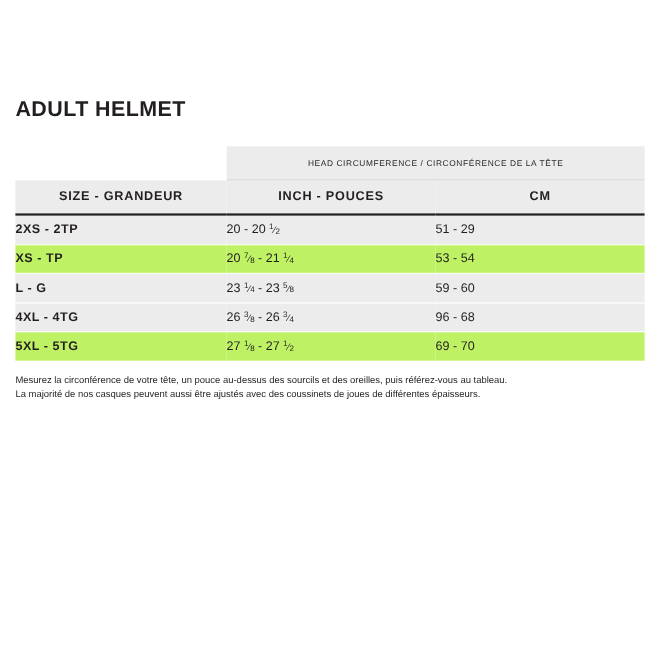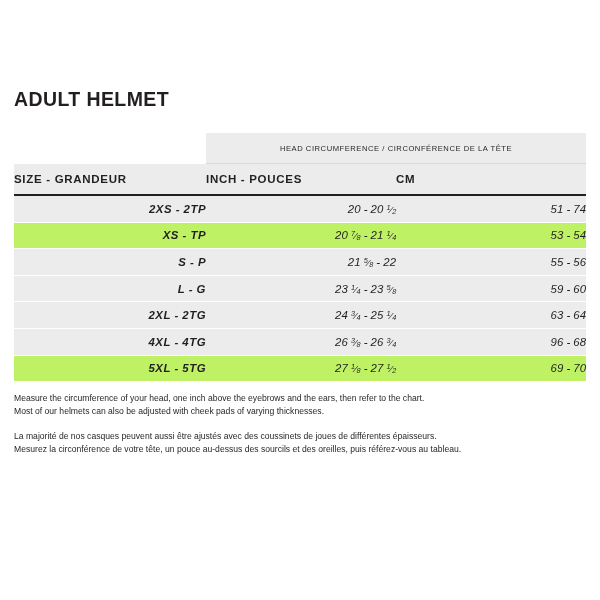--- a/index.html
+++ b/index.html
@@ -57,32 +57,32 @@
   }
   .head-group.blank {
     background: #ffffff;
     border-bottom: none;
   }
   .subhead td {
     height: 30px;
     font-size: 11.5px;
     font-weight: bold;
     letter-spacing: 0.7px;
+    text-align: center;
     vertical-align: middle;
     background: #ececec;
     border-bottom: 2px solid #231f20;
     text-transform: uppercase;
   }
   .row td {
     height: 25.6px;
     font-size: 11.4px;
-    text-align: right;
+    text-align: left;
     vertical-align: middle;
     border-bottom: 1px solid #ffffff;
-    font-style: italic;
   }
   .row td.size-cell {
     font-weight: bold;
     letter-spacing: 0.5px;
   }
   .row.alt td { background: #ececec; }
   .row.plain td { background: #bef264; }
 
   sup {
     font-size: 64%;
@@ -133,59 +133,45 @@
       <tr class="subhead">
         <td>SIZE - GRANDEUR</td>
         <td>INCH - POUCES</td>
         <td>CM</td>
       </tr>
     </thead>
     <tbody>
         <tr class="row alt">
           <td class="size-cell">2XS - 2TP</td>
           <td>20 - 20&nbsp;<span class="frac"><sup>1</sup><span class="bar">⁄</span><sub>2</sub></span></td>
-          <td>51 - 74</td>
+          <td>51 - 29</td>
         </tr>
         <tr class="row plain">
           <td class="size-cell">XS - TP</td>
           <td>20&nbsp;<span class="frac"><sup>7</sup><span class="bar">⁄</span><sub>8</sub></span> - 21&nbsp;<span class="frac"><sup>1</sup><span class="bar">⁄</span><sub>4</sub></span></td>
           <td>53 - 54</td>
         </tr>
         <tr class="row alt">
-          <td class="size-cell">S - P</td>
-          <td>21&nbsp;<span class="frac"><sup>5</sup><span class="bar">⁄</span><sub>8</sub></span> - 22</td>
-          <td>55 - 56</td>
-        </tr>
-        <tr class="row alt">
           <td class="size-cell">L - G</td>
           <td>23&nbsp;<span class="frac"><sup>1</sup><span class="bar">⁄</span><sub>4</sub></span> - 23&nbsp;<span class="frac"><sup>5</sup><span class="bar">⁄</span><sub>8</sub></span></td>
           <td>59 - 60</td>
-        </tr>
-        <tr class="row alt">
-          <td class="size-cell">2XL - 2TG</td>
-          <td>24&nbsp;<span class="frac"><sup>3</sup><span class="bar">⁄</span><sub>4</sub></span> - 25&nbsp;<span class="frac"><sup>1</sup><span class="bar">⁄</span><sub>4</sub></span></td>
-          <td>63 - 64</td>
         </tr>
         <tr class="row alt">
           <td class="size-cell">4XL - 4TG</td>
           <td>26&nbsp;<span class="frac"><sup>3</sup><span class="bar">⁄</span><sub>8</sub></span> - 26&nbsp;<span class="frac"><sup>3</sup><span class="bar">⁄</span><sub>4</sub></span></td>
           <td>96 - 68</td>
         </tr>
         <tr class="row plain">
           <td class="size-cell">5XL - 5TG</td>
           <td>27&nbsp;<span class="frac"><sup>1</sup><span class="bar">⁄</span><sub>8</sub></span> - 27&nbsp;<span class="frac"><sup>1</sup><span class="bar">⁄</span><sub>2</sub></span></td>
           <td>69 - 70</td>
         </tr>
       </tbody>
   </table>
 
   <div class="notes">
     <div class="note-block">
-      <div class="note-line">Measure the circumference of your head, one inch above the eyebrows and the ears, then refer to the chart.</div>
-      <div class="note-line">Most of our helmets can also be adjusted with cheek pads of varying thicknesses.</div>
-    </div>
-    <div class="note-block">
+      <div class="note-line">Mesurez la circonférence de votre tête, un pouce au-dessus des sourcils et des oreilles, puis référez-vous au tableau.</div>
       <div class="note-line">La majorité de nos casques peuvent aussi être ajustés avec des coussinets de joues de différentes épaisseurs.</div>
-      <div class="note-line">Mesurez la circonférence de votre tête, un pouce au-dessus des sourcils et des oreilles, puis référez-vous au tableau.</div>
     </div>
   </div>
 
 </div>
 
 </body></html>

